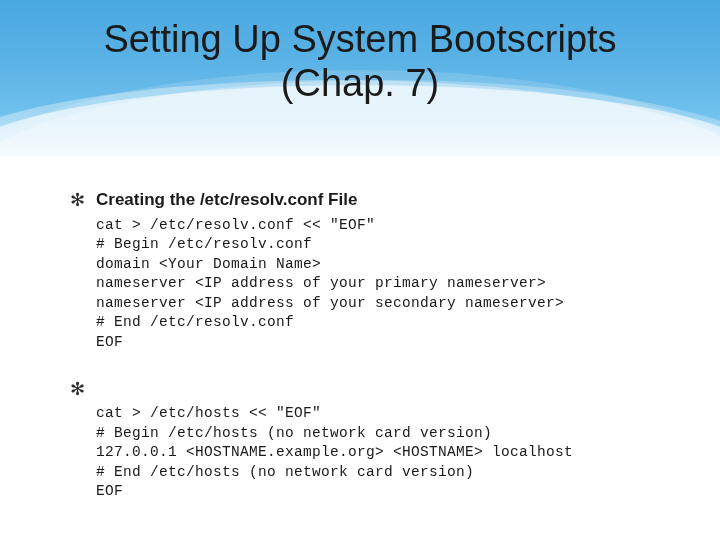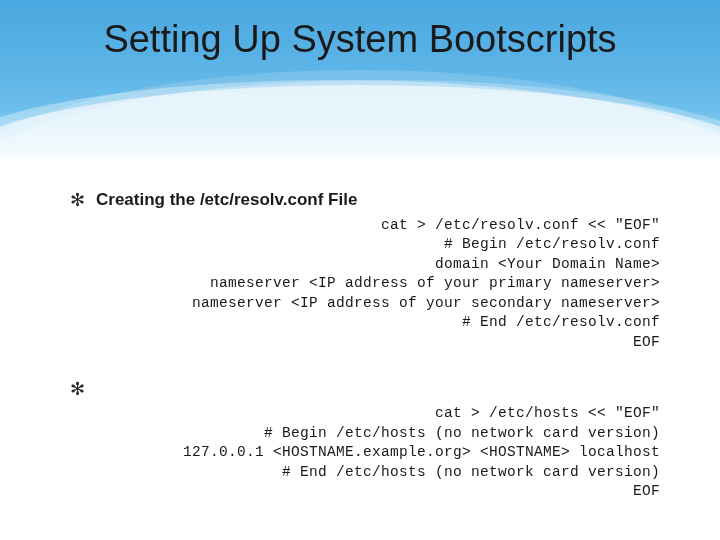--- a/index.html
+++ b/index.html
@@ -1,15 +1,15 @@
 <!DOCTYPE html>
 <html><head>
 <meta charset="utf-8">
 <style>
-  * { margin: 0; padding: 0; box-sizing: border-box; text-align: right; }
+  * { margin: 0; padding: 0; box-sizing: border-box; }
   html, body { width: 720px; height: 540px; overflow: hidden; }
   body {
     font-family: "Segoe UI", "Calibri", Arial, sans-serif;
     background: #ffffff;
     position: relative;
   }
   .banner {
     position: relative;
     width: 100%;
     height: 160px;
@@ -78,20 +78,21 @@
 </head>
 <body>
 
 <div class="banner">
   <div class="wave"></div>
   <div class="wave w2"></div>
   <div class="wave w3"></div>
   <div class="wave w4"></div>
   <div class="title">
     <span>Setting Up System Bootscripts</span><br>
+    <span>(Chap. 7)</span>
   </div>
 </div>
 
 <div class="content">
 
   <div class="bullet-block">
     <div class="bhead">
       <span class="asterisk">✻</span>
       <span>Creating the /etc/resolv.conf File</span>
     </div>

